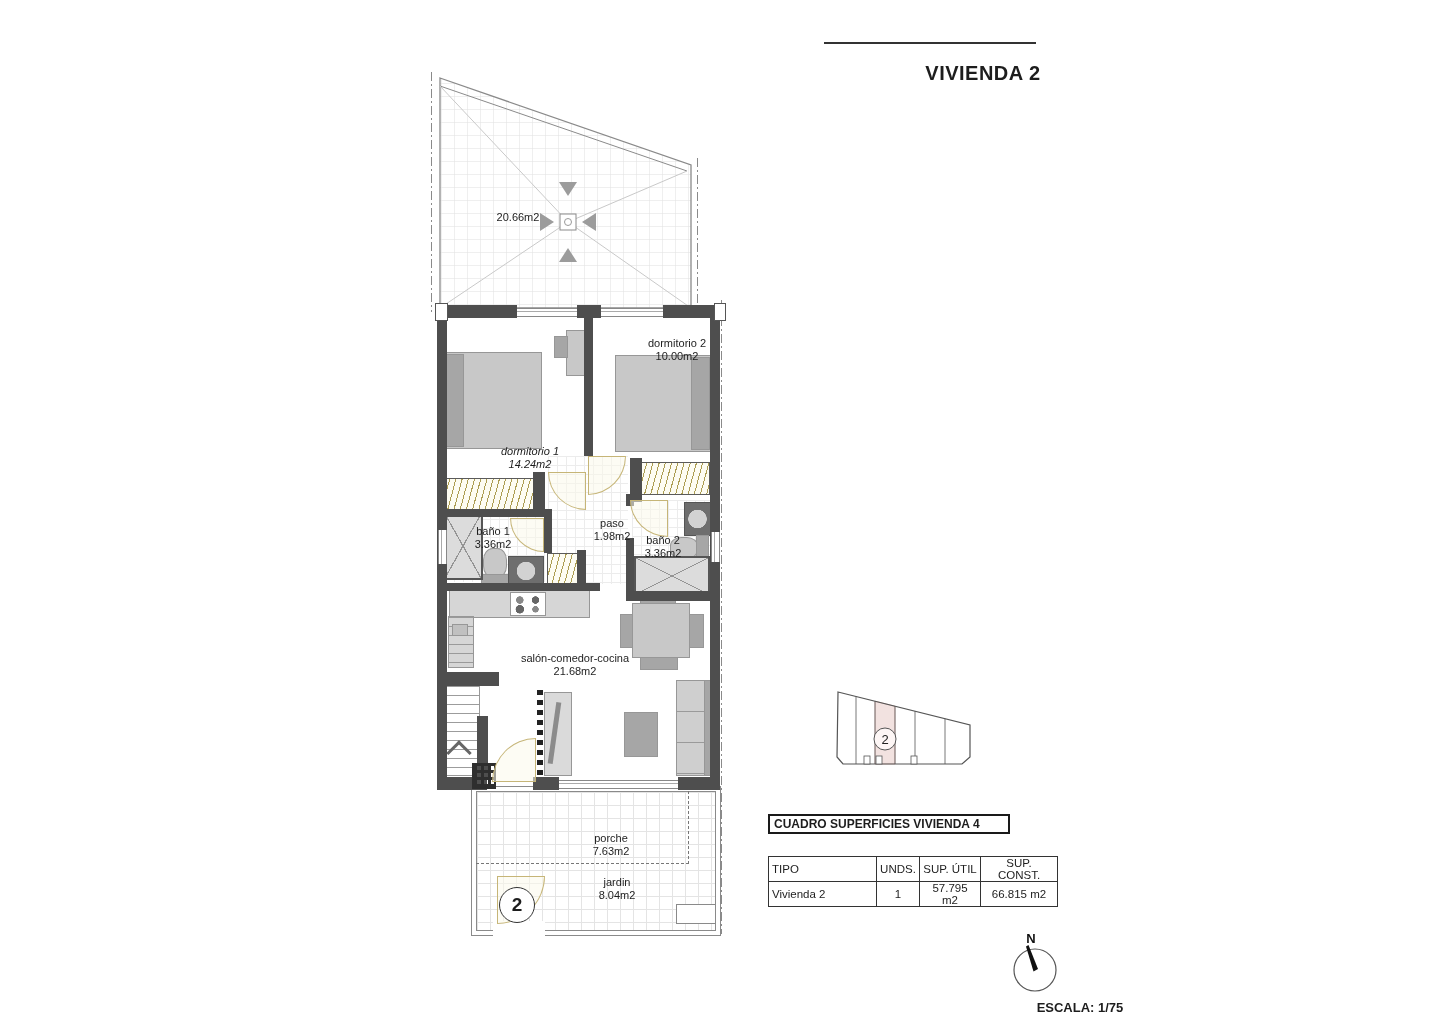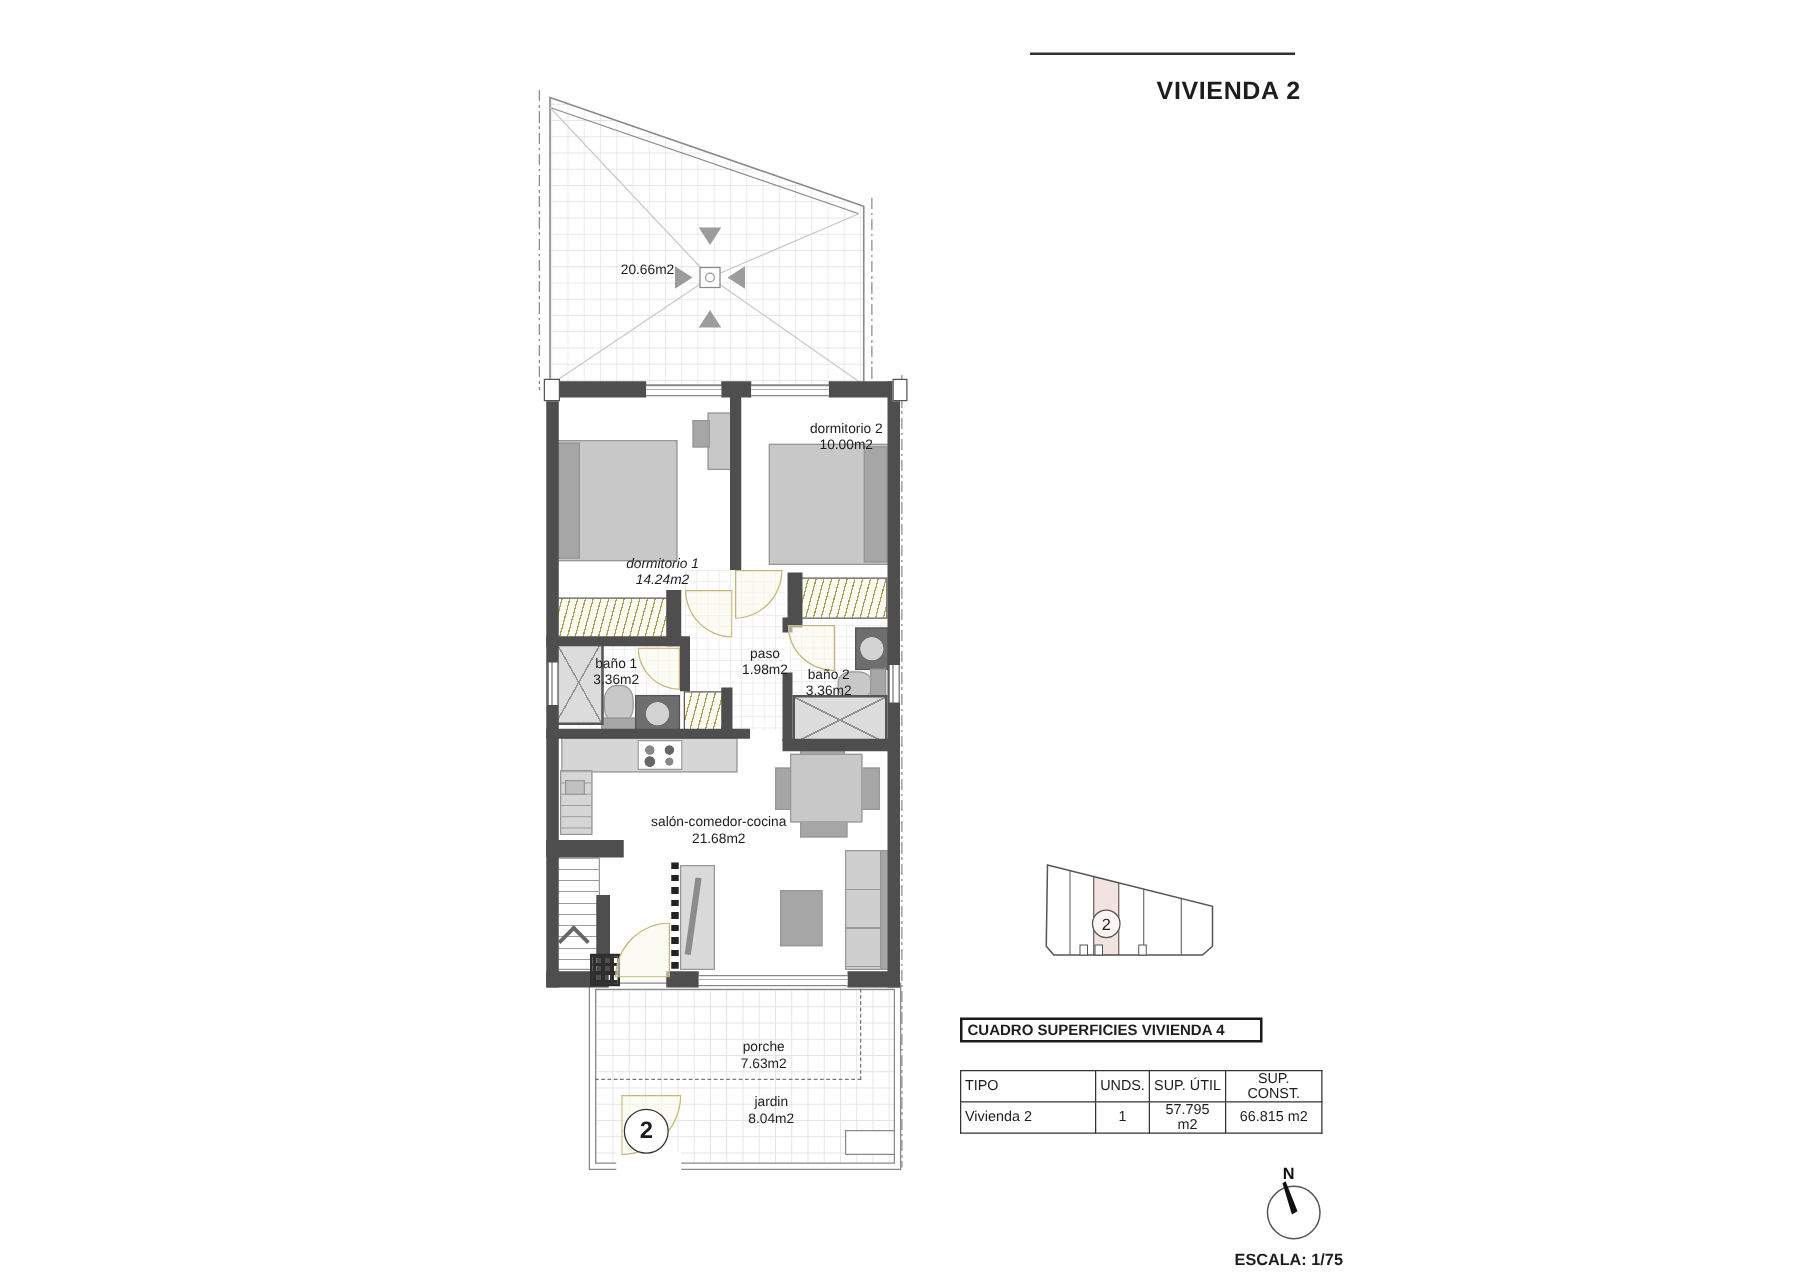--- a/index.html
+++ b/index.html
@@ -247,15 +247,15 @@
       <td style="text-align:center;">66.815 m2</td>
     </tr>
   </tbody>
     </table>
 
   <svg class="abs" style="left:1002px;top:928px;" width="66" height="66" viewBox="0 0 66 66">
     <text x="29" y="15" text-anchor="middle" font-size="13" font-weight="bold" fill="#111" font-family="Liberation Sans, sans-serif">N</text>
     <circle cx="33" cy="42" r="21" fill="none" stroke="#555" stroke-width="1.2"></circle>
     <polygon points="26.5,17 36,41 31.5,43.5 24,18.5" fill="#111"></polygon>
   </svg>
-  <div class="scale" style="left:966px;top:1000px;width:130px;">ESCALA: 1/75</div>
+  <div class="scale" style="left:1015px;top:1000px;width:130px;">ESCALA: 1/75</div>
 
 </div>
 
 </body></html>

